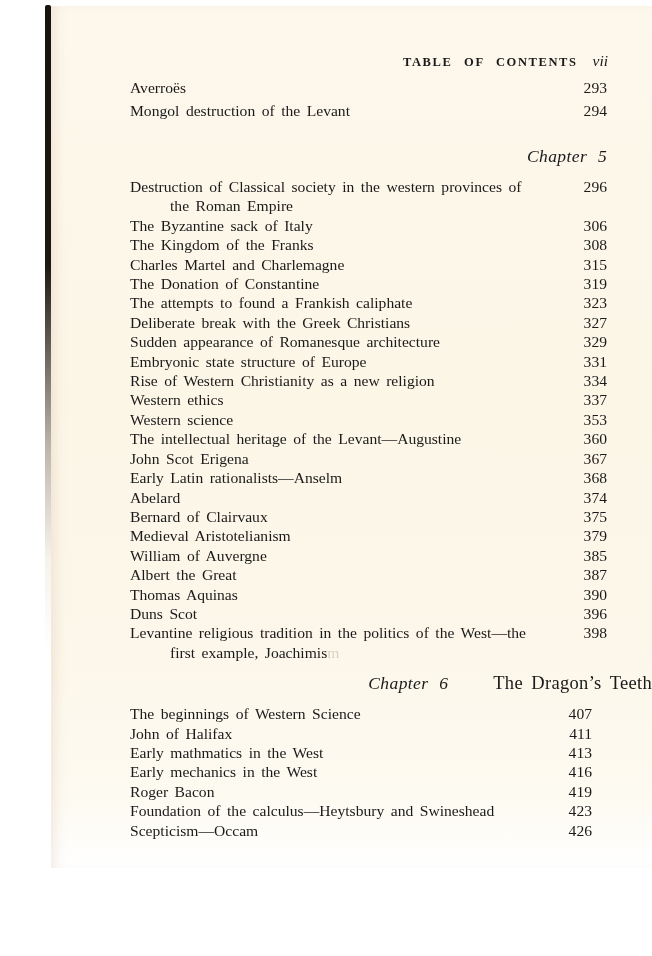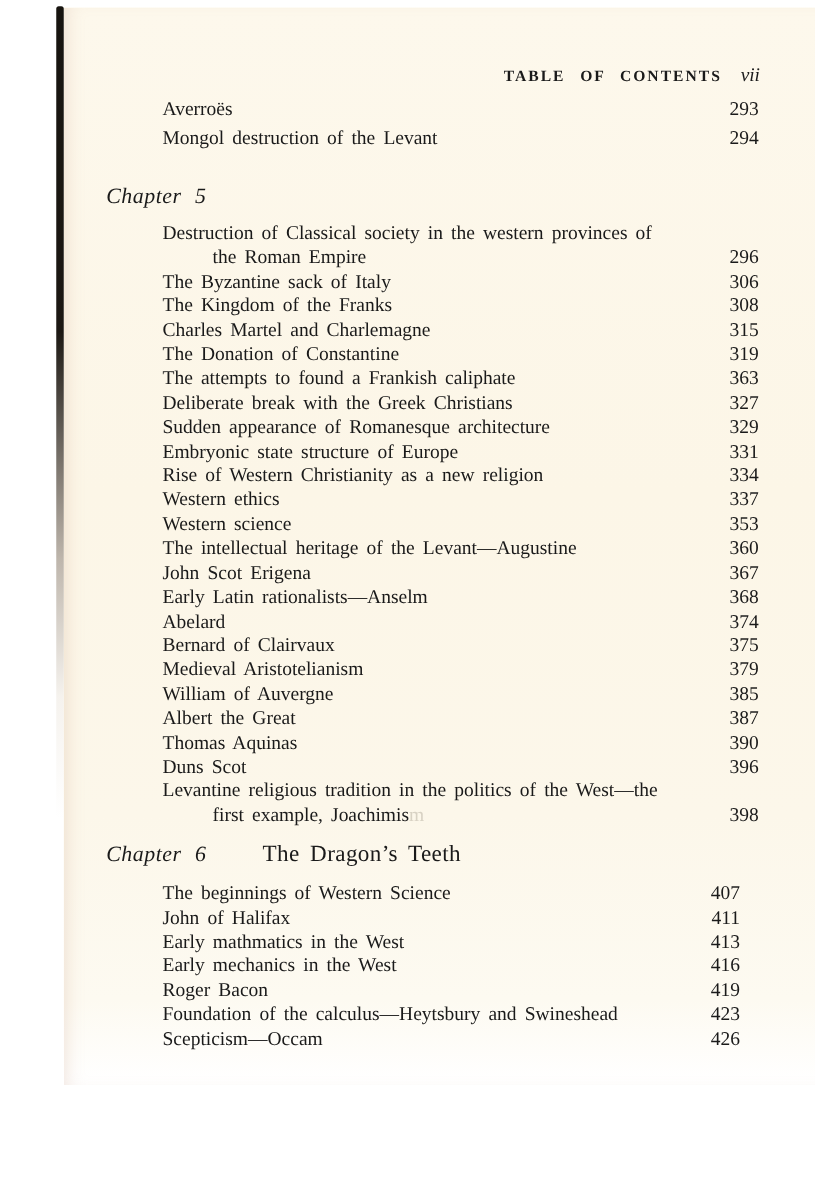--- a/index.html
+++ b/index.html
@@ -64,38 +64,38 @@
   }
   .running-head .folio {
     font-style: italic;
     font-size: 15.5px;
   }
   .toc-section { margin: 0; }
   .carryover { margin-top: 7px; }
   .carryover .entry { line-height: 22.5px; padding-right: 45px; }
   .entry {
     display: flex;
-    align-items: flex-end;
     padding-left: 79px;
     font-size: 15.6px;
     line-height: 19.4px;
     word-spacing: 2.6px;
   }
   .entry .label { flex: 1 1 auto; }
   .entry .num {
     flex: 0 0 auto;
     min-width: 42px;
     text-align: right;
     font-family: Liberation Serif, serif;
   }
   .chapter-heading {
     display: flex;
     align-items: baseline;
     padding-left: 34px;
     margin-top: 24px;
+    justify-content: flex-end;
   }
   .chapter:nth-child(2) .chapter-heading { margin-top: 11px; }
   .ch-label {
     font-style: italic;
     font-size: 17.5px;
     width: 125px;
     flex: 0 0 125px;
     word-spacing: 6px;
     letter-spacing: 0.4px;
   }
@@ -158,21 +158,21 @@
             <div class="entry">
               <div class="label">Charles Martel and Charlemagne</div>
               <div class="num">315</div>
             </div>
             <div class="entry">
               <div class="label">The Donation of Constantine</div>
               <div class="num">319</div>
             </div>
             <div class="entry">
               <div class="label">The attempts to found a Frankish caliphate</div>
-              <div class="num">363</div>
+              <div class="num">323</div>
             </div>
             <div class="entry">
               <div class="label">Deliberate break with the Greek Christians</div>
               <div class="num">327</div>
             </div>
             <div class="entry">
               <div class="label">Sudden appearance of Romanesque architecture</div>
               <div class="num">329</div>
             </div>
             <div class="entry">

